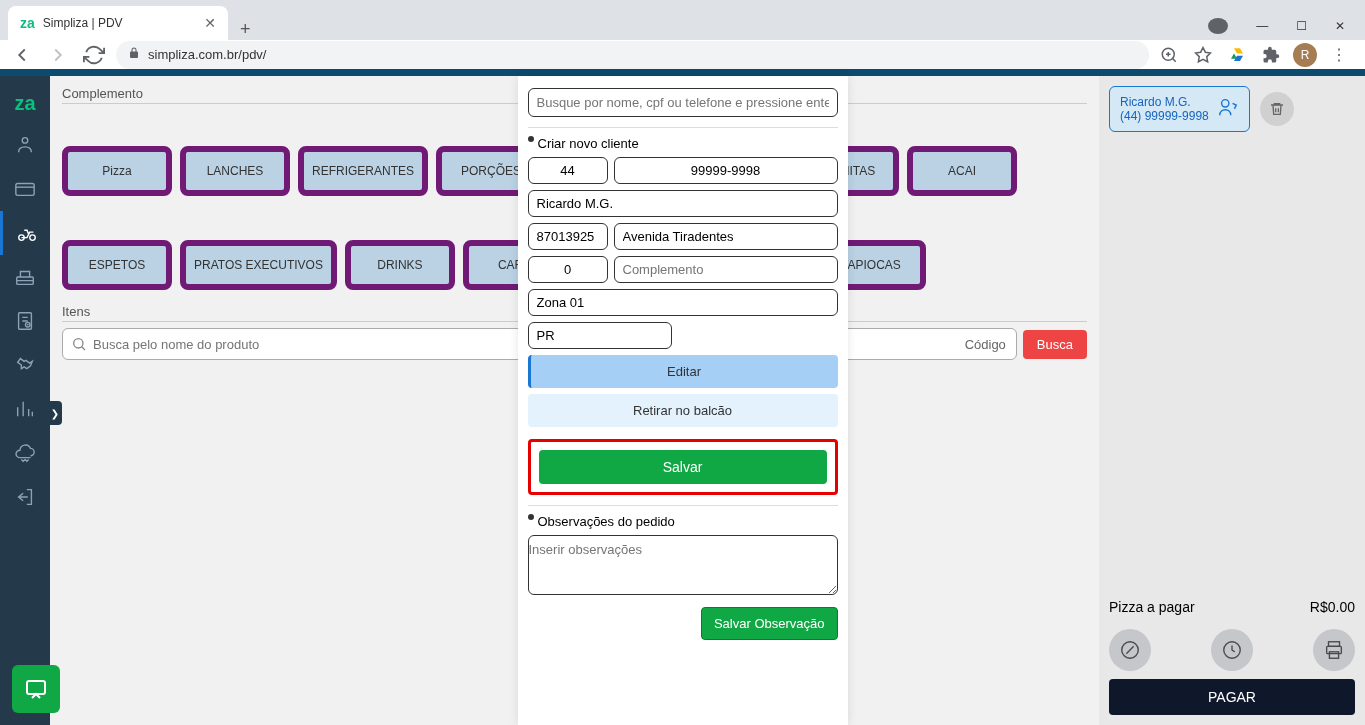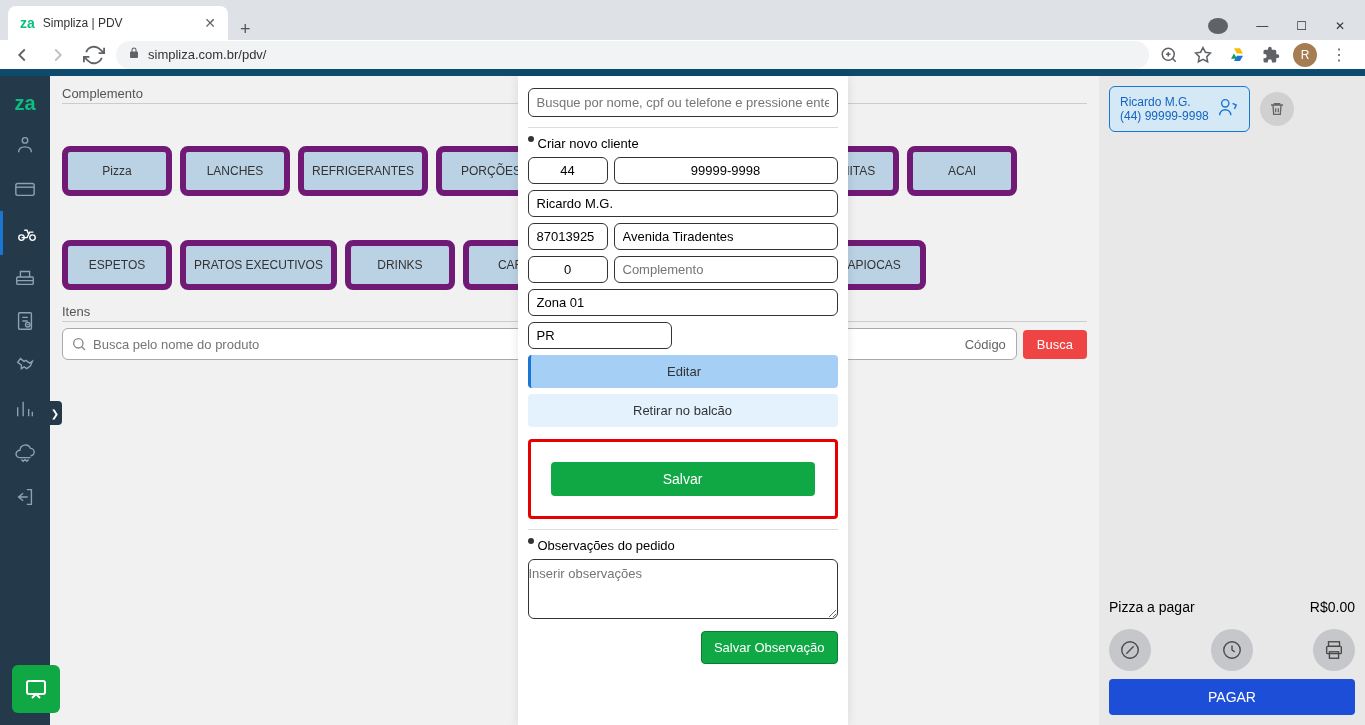--- a/index.html
+++ b/index.html
@@ -51,21 +51,21 @@
     .customer-card { background: #d4e8f5; border: 1px solid #1976d2; border-radius: 6px; padding: 8px 10px; display: flex; align-items: center; gap: 8px; }
     .customer-info { flex: 1; font-size: 12px; color: #1565c0; }
     .customer-icon { color: #1976d2; font-size: 18px; }
     .delete-btn { width: 34px; height: 34px; background: #d0d0d0; border-radius: 50%; display: flex; align-items: center; justify-content: center; color: #666; cursor: pointer; margin-left: 4px; }
     .customer-row { display: flex; align-items: center; gap: 6px; margin-bottom: 8px; }
     
     .right-spacer { flex: 1; }
     .total-row { display: flex; justify-content: space-between; font-size: 14px; padding: 6px 0; }
     .action-icons { display: flex; justify-content: space-between; gap: 10px; padding: 8px 0; }
     .action-icon { width: 42px; height: 42px; background: #c5c7ca; border-radius: 50%; display: flex; align-items: center; justify-content: center; cursor: pointer; color: #4a4a4a; font-size: 18px; }
-    .pay-btn { background: #1d4ed8; color: #fff; border: none; border-radius: 4px; padding: 10px; font-size: 14px; width: 100%; cursor: pointer; }
+    .pay-btn { background: #0f172a; color: #fff; border: none; border-radius: 4px; padding: 10px; font-size: 14px; width: 100%; cursor: pointer; }
     
     
     .modal-overlay { position: absolute; top: 0; left: 0; right: 0; bottom: 0; display: flex; justify-content: center; pointer-events: none; }
     .modal { background: #fff; width: 330px; margin-top: 0; padding: 0 10px 16px; box-shadow: 0 0 10px rgba(0,0,0,0.1); pointer-events: auto; overflow-y: auto; }
     .search-client { margin-top: 12px; }
     .input-field { width: 100%; border: 1px solid #333; border-radius: 6px; padding: 6px 8px; font-size: 13px; }
     .modal-section { margin-top: 10px; border-top: 1px solid #ddd; padding-top: 8px; }
     .section-title-sm { font-size: 13px; display: flex; gap: 4px; margin-bottom: 6px; }
     .bullet { width: 6px; height: 6px; background: #333; border-radius: 50%; }
     .form-row { display: flex; gap: 6px; margin-bottom: 6px; }
@@ -76,21 +76,21 @@
     .cep-help { background: #d4e8f5; color: #1565c0; font-size: 11px; text-align: center; padding: 8px; border-radius: 4px; margin: 6px 0; }
     .cep-input { width: 80px; }
     .street-input { flex: 1; }
     .num-input { width: 80px; text-align: center; }
     .comp-input { flex: 1; }
     .city-input { flex: 1; }
     .uf-input { width: 144px; }
     
     .btn-blue { width: 100%; background: #a5cff5; color: #333; border: none; border-left: 3px solid #1976d2; border-radius: 4px; padding: 9px; font-size: 13px; cursor: pointer; margin-bottom: 6px; }
     .btn-light { width: 100%; background: #e3f2fd; color: #333; border: none; border-radius: 4px; padding: 9px; font-size: 13px; cursor: pointer; margin-bottom: 6px; }
-    .btn-save-wrap { border: 3px solid #e60000; border-radius: 4px; padding: 20px; margin-top: 6px; }
+    .btn-save-wrap { border: 3px solid #e60000; border-radius: 4px; padding: 8px; margin-top: 6px; }
     .btn-save { width: 100%; background: #10a845; color: #fff; border: none; border-radius: 4px; padding: 9px; font-size: 14px; cursor: pointer; }
     
     .obs-textarea { width: 100%; border: 1px solid #333; border-radius: 6px; padding: 6px 0; font-size: 13px; height: 60px; resize: both; }
     .btn-save-obs { background: #10a845; color: #fff; border: 1px solid #0b7a33; border-radius: 4px; padding: 8px 12px; font-size: 13px; cursor: pointer; float: right; margin-top: 8px; }
     
     
     .chat-widget { position: fixed; bottom: 12px; left: 12px; width: 48px; height: 48px; background: #10a845; border-radius: 6px; display: flex; align-items: center; justify-content: center; color: #fff; font-size: 22px; cursor: pointer; z-index: 100; }
     
     .icon-svg { width: 22px; height: 22px; }
   </style>

